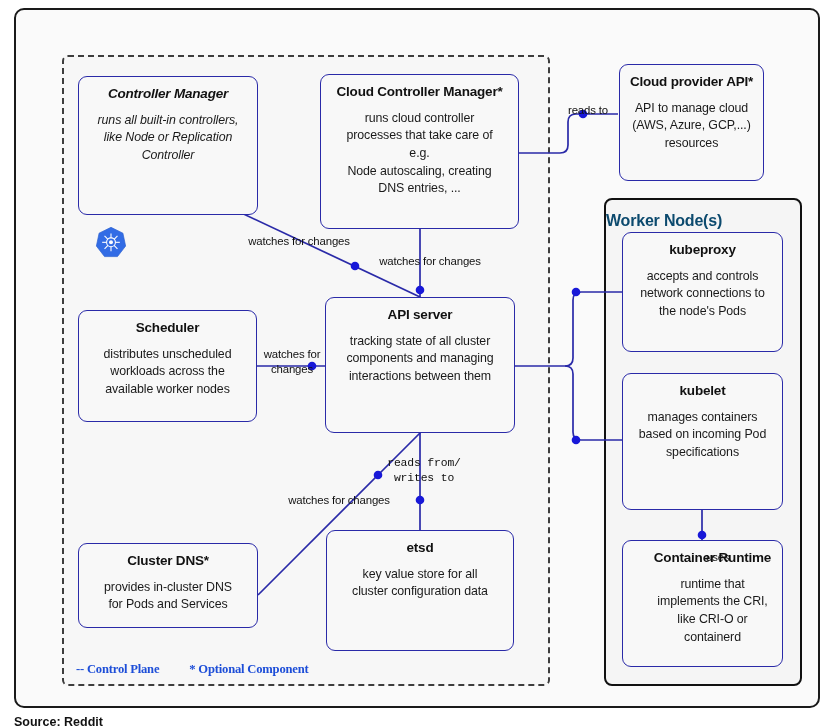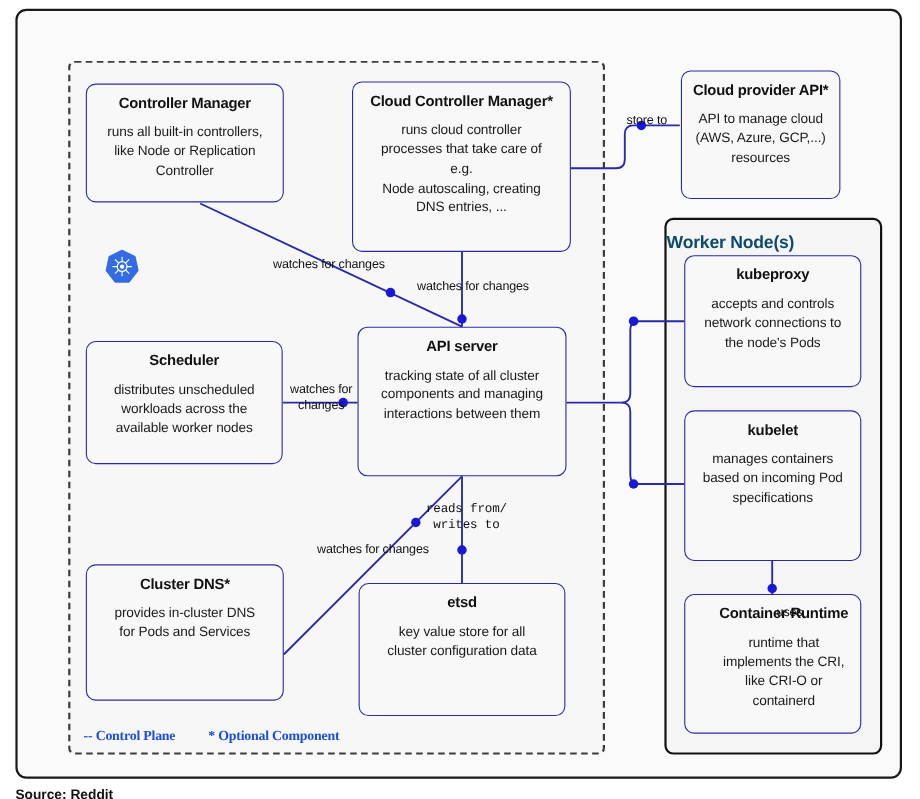--- a/index.html
+++ b/index.html
@@ -134,21 +134,21 @@
       <circle cx="420" cy="290" r="4.3"></circle>
       <circle cx="312" cy="366" r="4.3"></circle>
       <circle cx="420" cy="500" r="4.3"></circle>
       <circle cx="378" cy="475" r="4.3"></circle>
       <circle cx="576" cy="292" r="4.3"></circle>
       <circle cx="576" cy="440" r="4.3"></circle>
       <circle cx="702" cy="535" r="4.3"></circle>
     </g>
   </svg>
 
-  <div class="node" style="left:78px;top:76px;width:180px;height:108px;">
+  <div class="node" style="left:78px;top:76px;width:180px;height:139px;font-style:italic;">
     <div class="title">Controller Manager</div>
     <div class="desc">runs all built-in controllers,
 like Node or Replication
 Controller</div>
   </div>
 
   <div class="node" style="left:320px;top:74px;width:199px;height:155px;">
     <div class="title">Cloud Controller Manager*</div>
     <div class="desc">runs cloud controller
 processes that take care of
@@ -171,21 +171,21 @@
 available worker nodes</div>
   </div>
 
   <div class="node" style="left:325px;top:297px;width:190px;height:136px;">
     <div class="title">API server</div>
     <div class="desc">tracking state of all cluster
 components and managing
 interactions between them</div>
   </div>
 
-  <div class="node" style="left:78px;top:513px;width:180px;height:124px;">
+  <div class="node" style="left:78px;top:543px;width:180px;height:85px;">
     <div class="title">Cluster DNS*</div>
     <div class="desc">provides in-cluster DNS
 for Pods and Services</div>
   </div>
 
   <div class="node" style="left:326px;top:530px;width:188px;height:121px;">
     <div class="title">etsd</div>
     <div class="desc">key value store for all
 cluster configuration data</div>
   </div>
@@ -205,21 +205,21 @@
   </div>
 
   <div class="node" style="left:622px;top:540px;width:161px;height:127px;padding-left:28px;">
     <div class="title">Container Runtime</div>
     <div class="desc">runtime that
 implements the CRI,
 like CRI-O or
 containerd</div>
   </div>
 
-  <div class="edge-label" style="left:562px;top:103px;width:52px;">store to</div>
+  <div class="edge-label" style="left:562px;top:103px;width:52px;">reads to</div>
   <div class="edge-label" style="left:231px;top:234px;width:136px;">watches for changes</div>
   <div class="edge-label" style="left:362px;top:254px;width:136px;">watches for changes</div>
   <div class="edge-label" style="left:256px;top:347px;width:72px;">watches for
 changes</div>
   <div class="edge-label" style="left:384px;top:456px;width:80px;font-family:Liberation Mono, monospace;">reads from/
 writes to</div>
   <div class="edge-label" style="left:274px;top:493px;width:130px;">watches for changes</div>
   <div class="edge-label" style="left:706px;top:510px;width:36px;text-align:left;margin-top:40px;">uses</div>
 
   <svg class="k8s-logo" viewBox="0 0 100 100">

